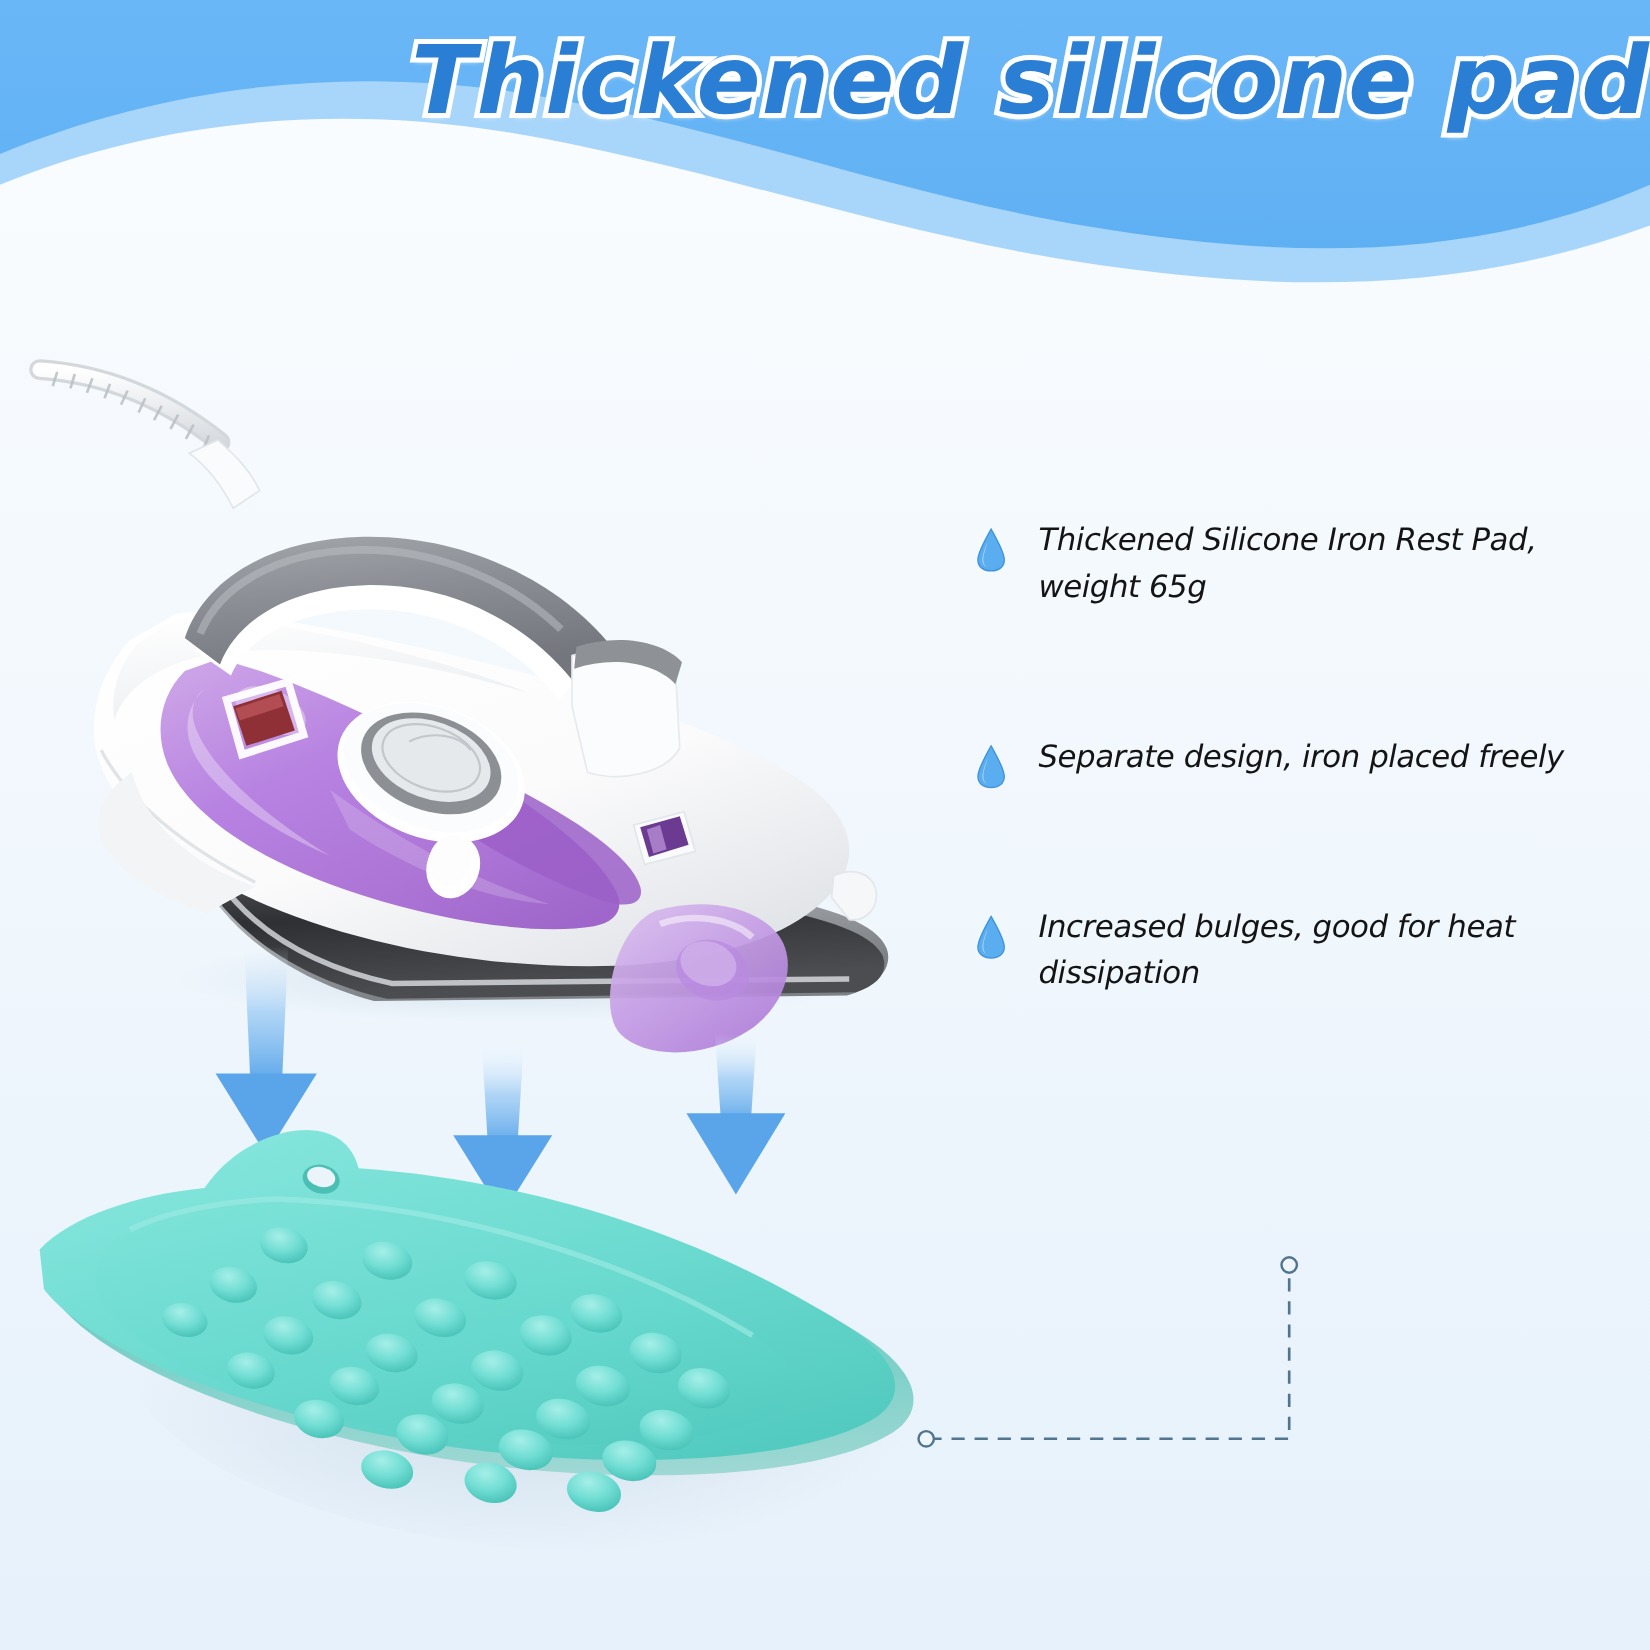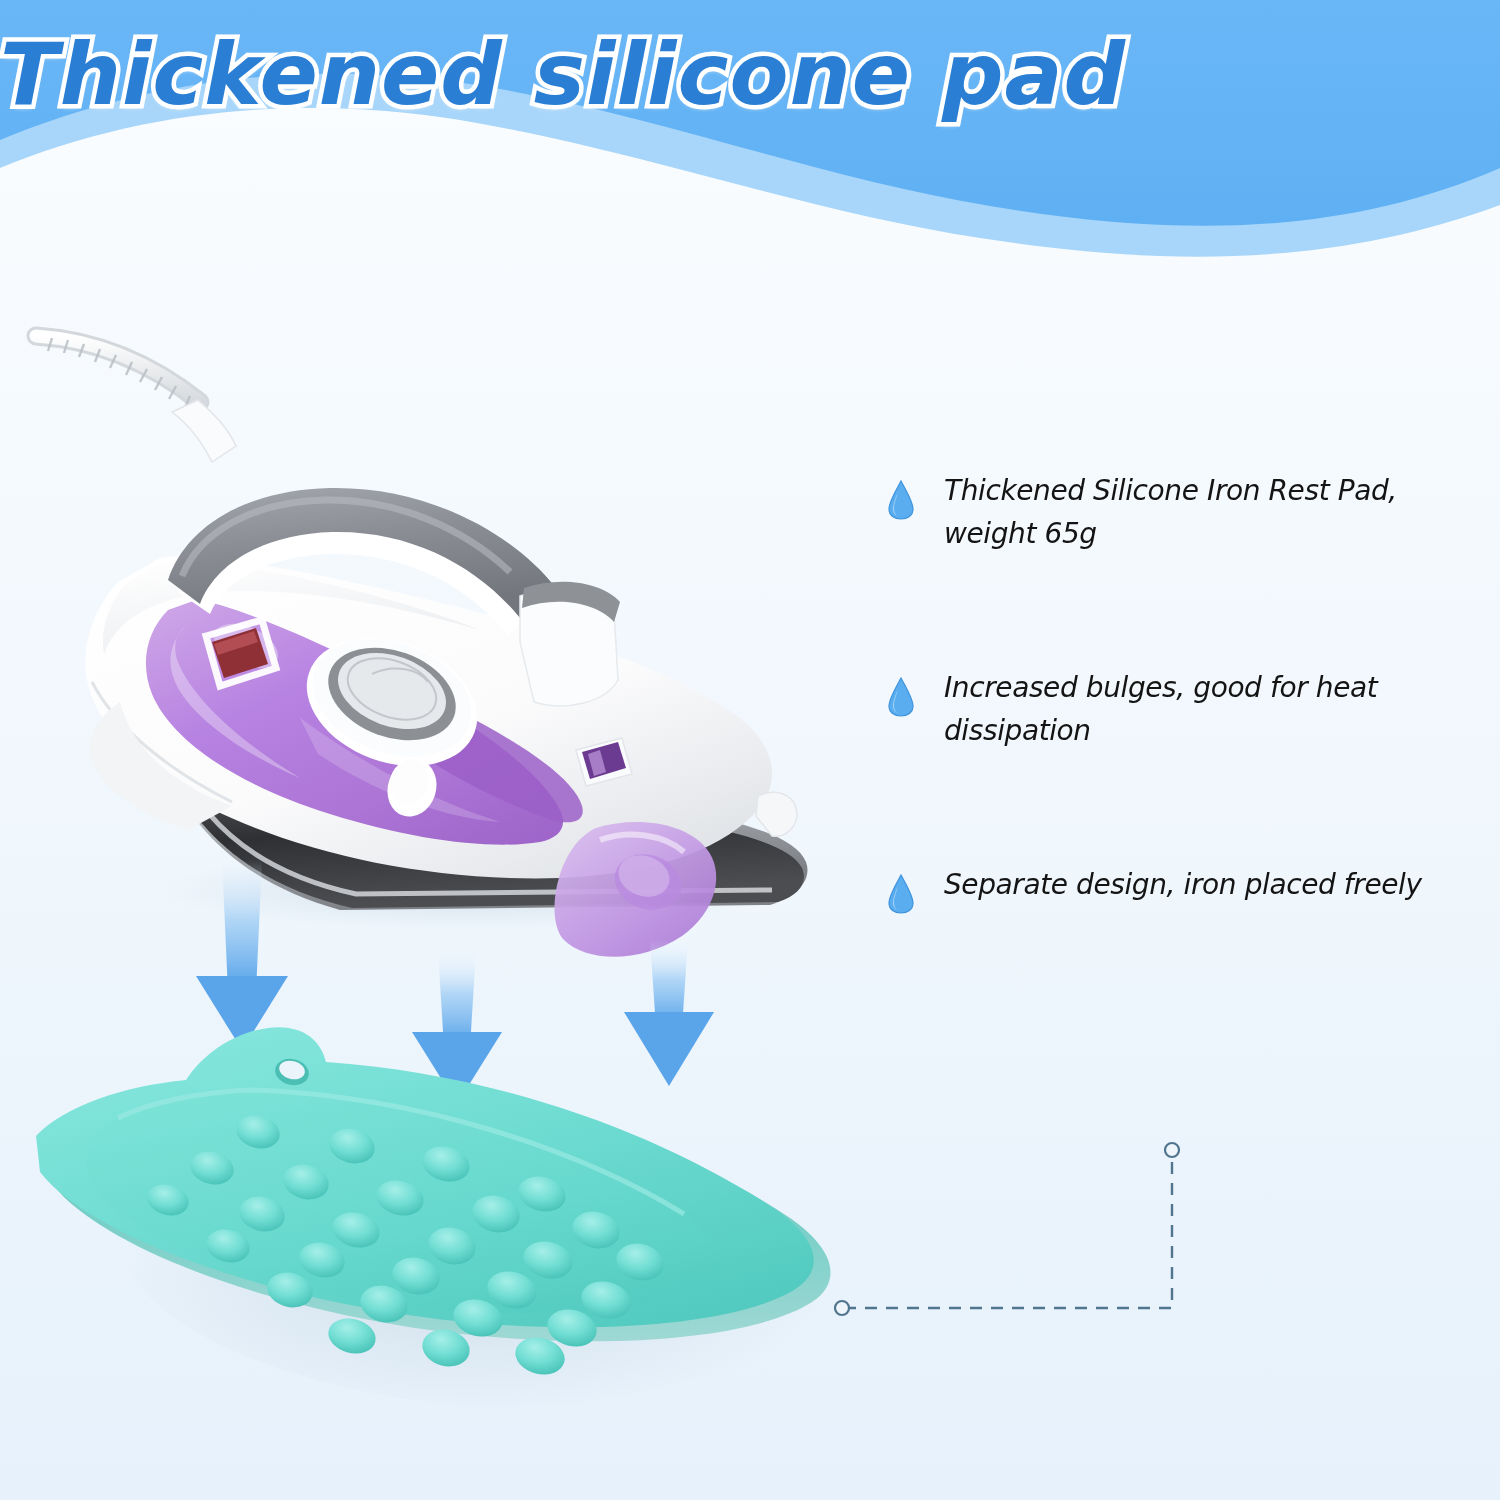--- a/index.html
+++ b/index.html
@@ -8,21 +8,21 @@
     font-family:"Liberation Sans", sans-serif;
     background:linear-gradient(180deg,#fbfdff 0%,#f2f8fd 45%,#e6f1fb 100%);
     position:relative;
   }
   #stage{position:absolute;inset:0;width:1500px;height:1500px;}
 
   
   .banner{position:absolute;left:0;top:0;width:1500px;height:260px;overflow:hidden;}
   .banner svg{position:absolute;left:0;top:0;}
   .title-wrap{
-    position:absolute;left:0;top:24px;width:1500px;text-align:left;
+    position:absolute;left:0;top:24px;width:1500px;text-align:right;
     pointer-events:none;
   }
   .title{
     display:inline-block;
     font-family:"DejaVu Sans", sans-serif;
     font-style:italic;font-weight:bold;
     font-size:86px;letter-spacing:1px;
     color:#2a7fd4;
     -webkit-text-stroke:9px #ffffff;
     paint-order:stroke fill;
@@ -333,29 +333,29 @@
         <path d="M10,12 C7,19 5,25 5,29 C5,32 6.5,34.5 9,36 C6,33 5.5,29 6.5,24 Z" fill="#ffffff" opacity="0.45"></path>
       </svg>
       <div class="feature-text">Thickened Silicone Iron Rest Pad, weight 65g</div>
     </div>
 
     <div class="feature">
       <svg class="bullet" viewBox="0 0 26 40">
         <path d="M13,1 C19,12 25,22 25,29 C25,35.6 19.6,39 13,39 C6.4,39 1,35.6 1,29 C1,22 7,12 13,1 Z" fill="#5aaef0" stroke="#3f93dc" stroke-width="1.2"></path>
         <path d="M10,12 C7,19 5,25 5,29 C5,32 6.5,34.5 9,36 C6,33 5.5,29 6.5,24 Z" fill="#ffffff" opacity="0.45"></path>
       </svg>
-      <div class="feature-text">Increased bulges, good for heat dissipation</div>
+      <div class="feature-text">Separate design, iron placed freely</div>
     </div>
 
     <div class="feature">
       <svg class="bullet" viewBox="0 0 26 40">
         <path d="M13,1 C19,12 25,22 25,29 C25,35.6 19.6,39 13,39 C6.4,39 1,35.6 1,29 C1,22 7,12 13,1 Z" fill="#5aaef0" stroke="#3f93dc" stroke-width="1.2"></path>
         <path d="M10,12 C7,19 5,25 5,29 C5,32 6.5,34.5 9,36 C6,33 5.5,29 6.5,24 Z" fill="#ffffff" opacity="0.45"></path>
       </svg>
-      <div class="feature-text">Separate design, iron placed freely</div>
+      <div class="feature-text">Increased bulges, good for heat dissipation</div>
     </div>
 
   </div>
 
   <div class="callout">
     <svg width="420" height="220" viewBox="0 0 420 220">
       <path d="M24,188 H352 V32" stroke="#51758f" stroke-width="2.4" fill="none" stroke-dasharray="12 9"></path>
       <circle cx="22" cy="188" r="7" fill="#eef6fb" stroke="#51758f" stroke-width="2.2"></circle>
       <circle cx="352" cy="30" r="7" fill="#eef6fb" stroke="#51758f" stroke-width="2.2"></circle>
     </svg>

